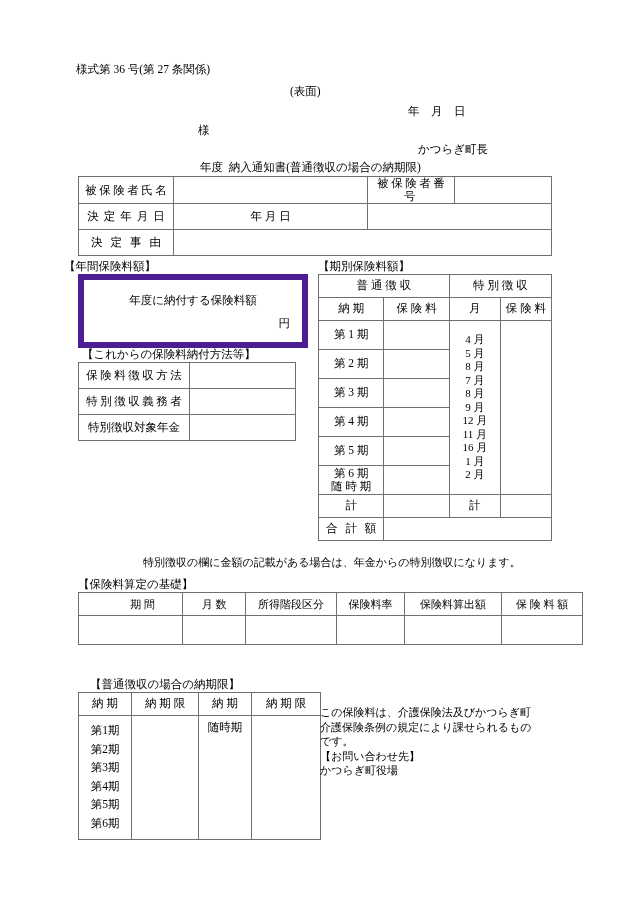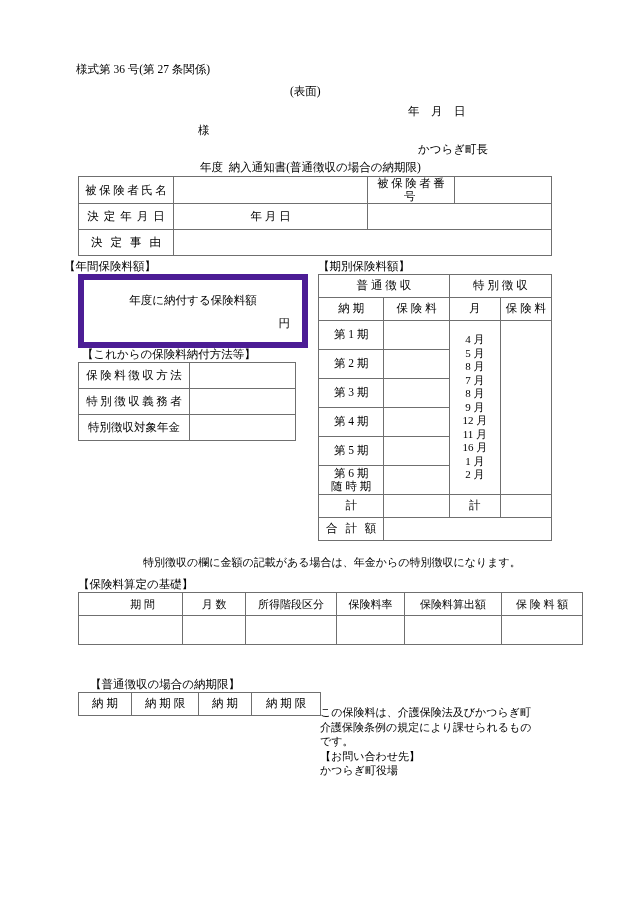--- a/index.html
+++ b/index.html
@@ -284,20 +284,33 @@
 
   <div class="bracket-label" id="lbl-deadline">【普通徴収の場合の納期限】</div>
   <table class="grid" id="tbl-deadline">
     <tbody>
         <tr>
       <td class="d1">納  期</td>
       <td class="d2">納 期 限</td>
       <td class="d3">納  期</td>
       <td class="d4">納 期 限</td>
     </tr>
+    <tr>
+      <td class="d1 bodycell stack">
+        <div>第1期</div>
+        <div>第2期</div>
+        <div>第3期</div>
+        <div>第4期</div>
+        <div>第5期</div>
+        <div>第6期</div>
+      </td>
+      <td class="d2 bodycell"></td>
+      <td class="d3 bodycell zuiji">随時期</td>
+      <td class="d4 bodycell"></td>
+    </tr>
   </tbody>
     </table>
 
   <div id="info-note">この保険料は、介護保険法及びかつらぎ町
 介護保険条例の規定により課せられるもの
 です。
 【お問い合わせ先】
 かつらぎ町役場</div>
 
 </div>

